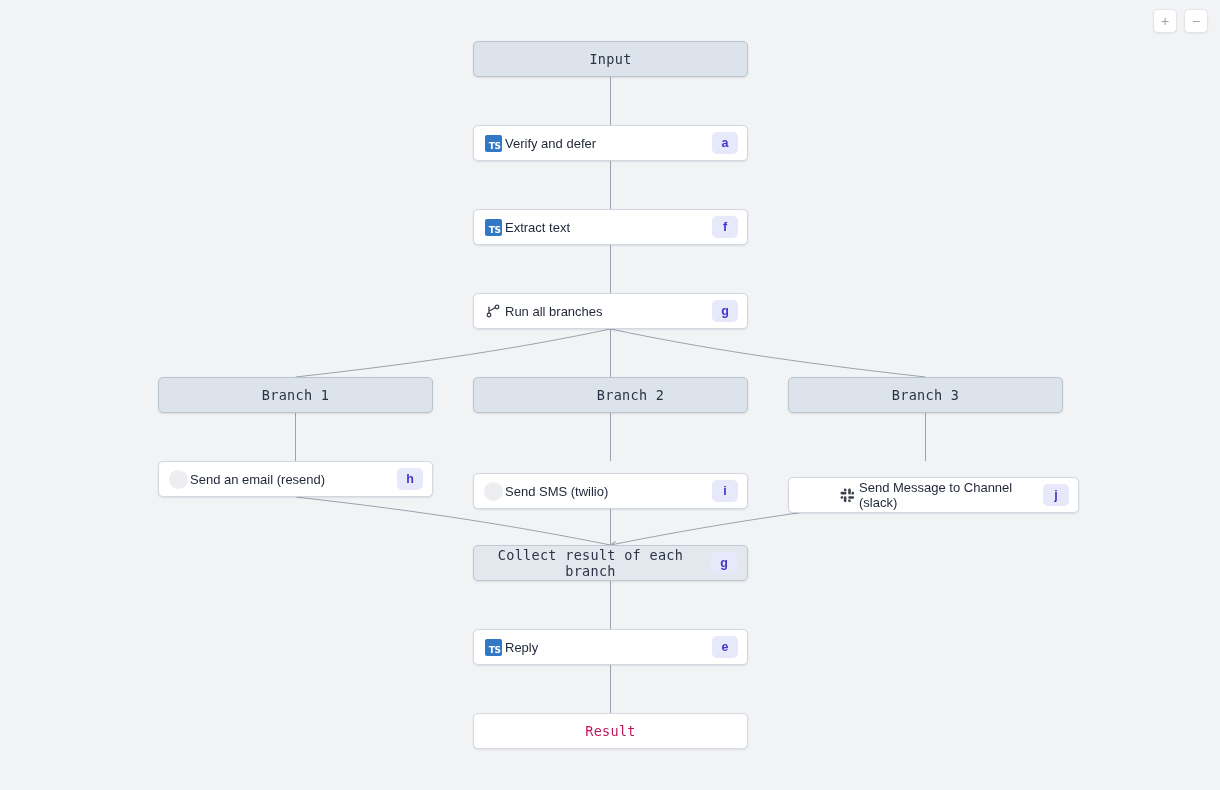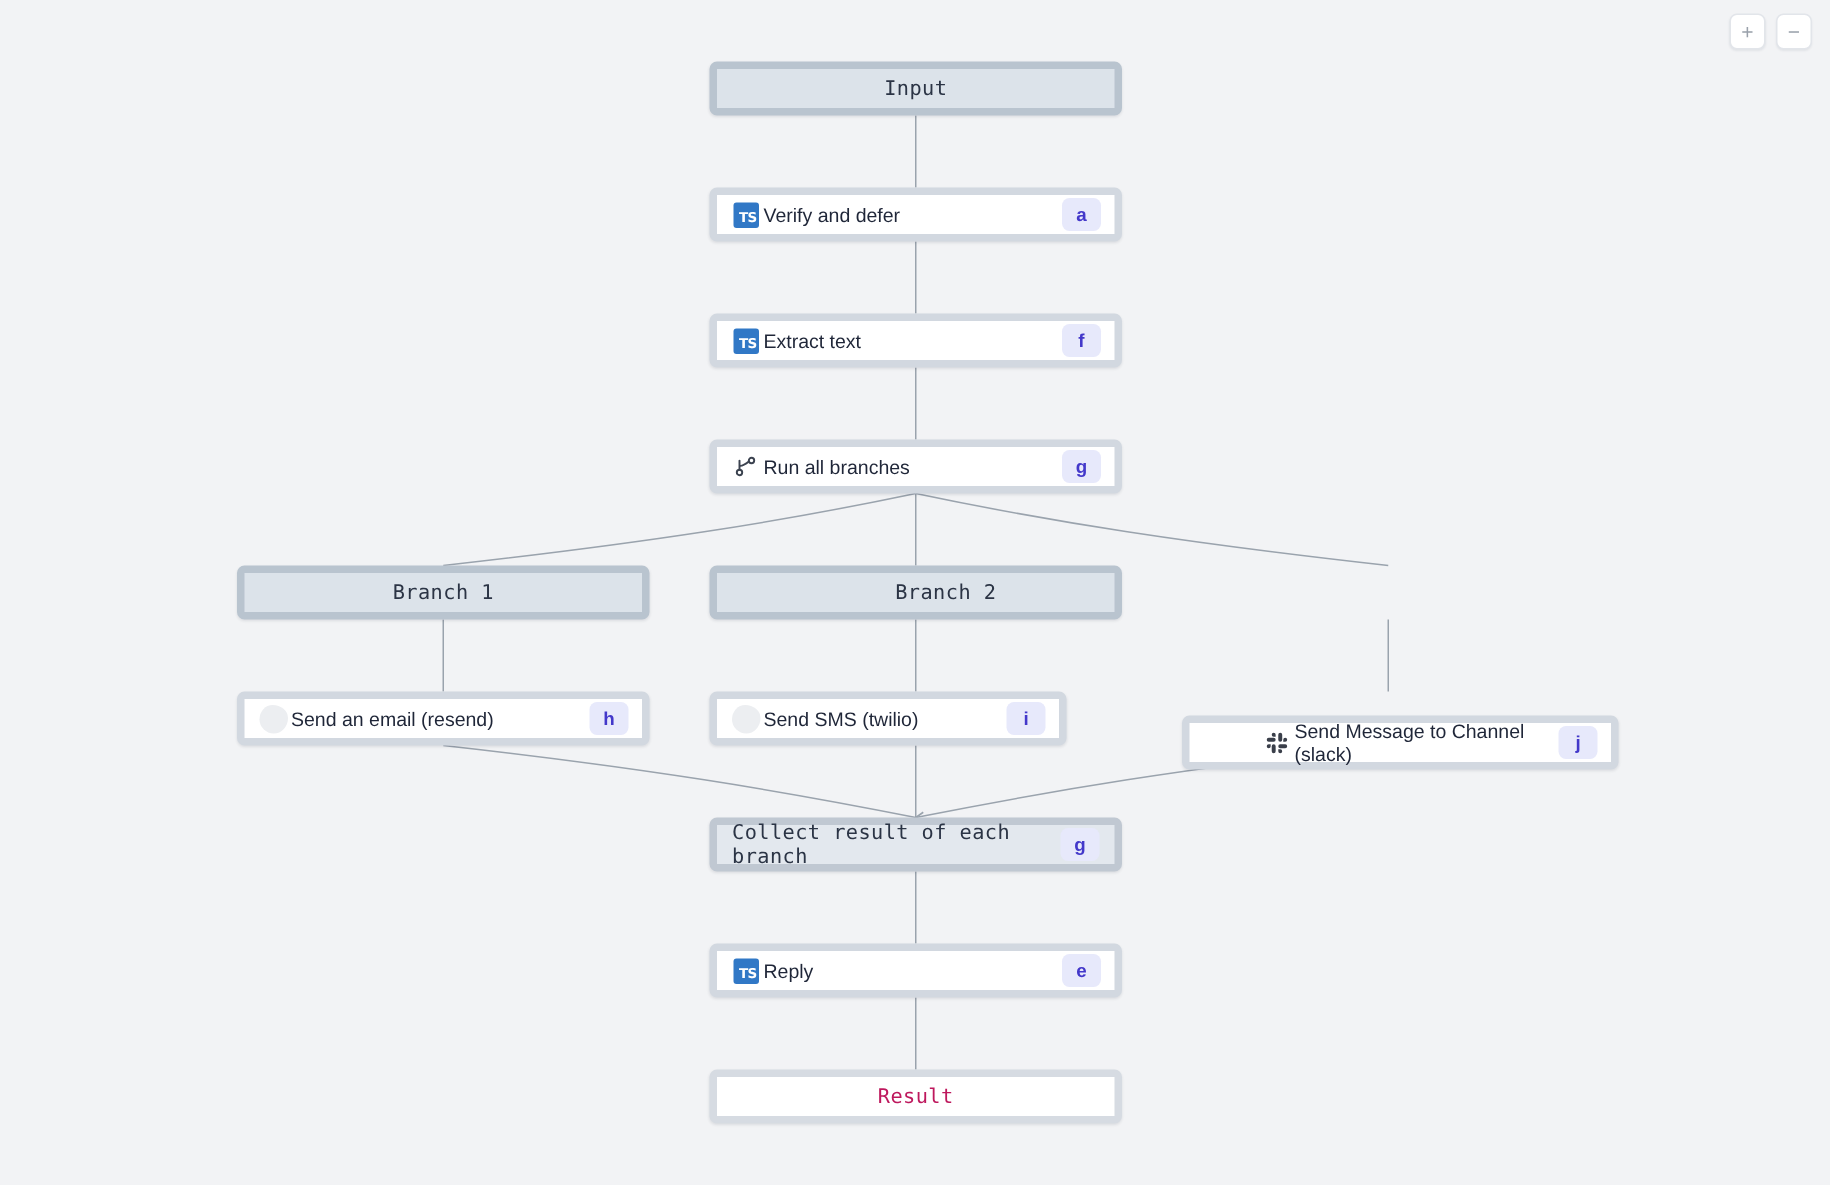--- a/index.html
+++ b/index.html
@@ -32,21 +32,21 @@
   }
 
   
   .node {
     position: absolute;
     box-sizing: border-box;
     display: flex;
     align-items: center;
     border-radius: 5px;
     height: 36px;
-    border: 5px solid #a3a3a3;
+    border: 1px solid #a3a3a3;
     box-shadow: 0 1px 2px rgba(20,30,50,0.10);
   }
 
   
   .node.frame {
     background: #dce3ea;
     border-color: #b9c4cf;
     justify-content: center;
   }
   .node.frame .node-title {
@@ -82,20 +82,21 @@
     letter-spacing: 0.3px;
   }
 
   
   .node.collect {
     background: #e3e8ee;
     border-color: #c0c8d2;
     padding: 0 10px;
     justify-content: center;
     gap: 14px;
+    text-align: center;
   }
   .node.collect .node-title {
     font-family: "DejaVu Sans Mono", "Liberation Mono", monospace;
     font-size: 13.5px;
     color: #2b3445;
     letter-spacing: 0.3px;
   }
 
   
   .badge {
@@ -243,30 +244,33 @@
   </div>
 
   <div class="node frame" style="left:158px;top:377px;width:275px;height:36px;">
     <span class="node-title">Branch 1</span>
   </div>
 
   <div class="node frame" style="left:473px;top:377px;width:275px;height:36px;padding-left:40px;">
     <span class="node-title">Branch 2</span>
   </div>
 
+  <div class="node frame" style="left:788px;top:377px;width:275px;height:36px;">
+    <span class="node-title">Branch 3</span>
+  </div>
 
   <div class="node card" style="left:158px;top:461px;width:275px;height:36px;">
     <span class="icon-slot">
       <span class="blob-icon"></span>
     </span>
     <span class="node-title">Send an email (resend)</span>
     <span class="badge">h</span>
   </div>
 
-  <div class="node card" style="left:473px;top:461px;width:238px;height:36px;">
+  <div class="node card" style="left:473px;top:473px;width:275px;height:36px;">
     <span class="icon-slot">
       <span class="blob-icon"></span>
     </span>
     <span class="node-title">Send SMS (twilio)</span>
     <span class="badge">i</span>
   </div>
 
   <div class="node card" style="left:788px;top:477px;width:291px;height:36px;padding-left:48px;">
     <span class="icon-slot">
       <svg width="15" height="15" viewBox="0 0 24 24" fill="#3a3f4a">

